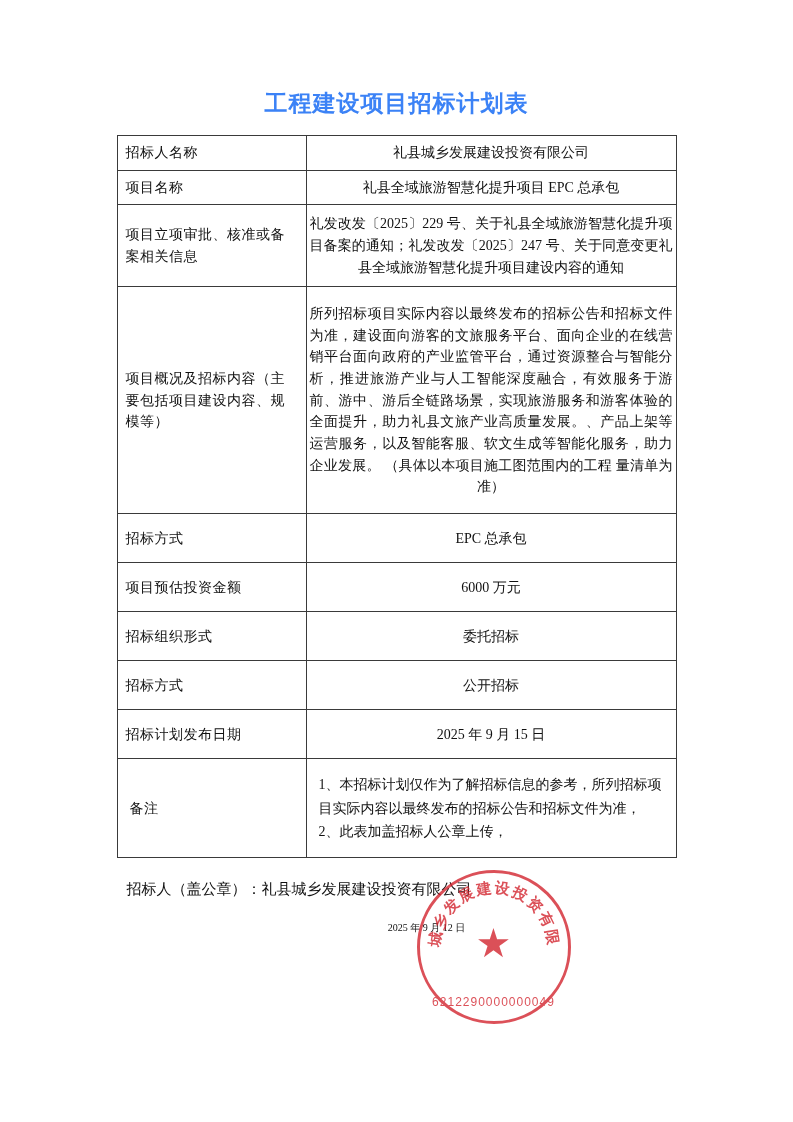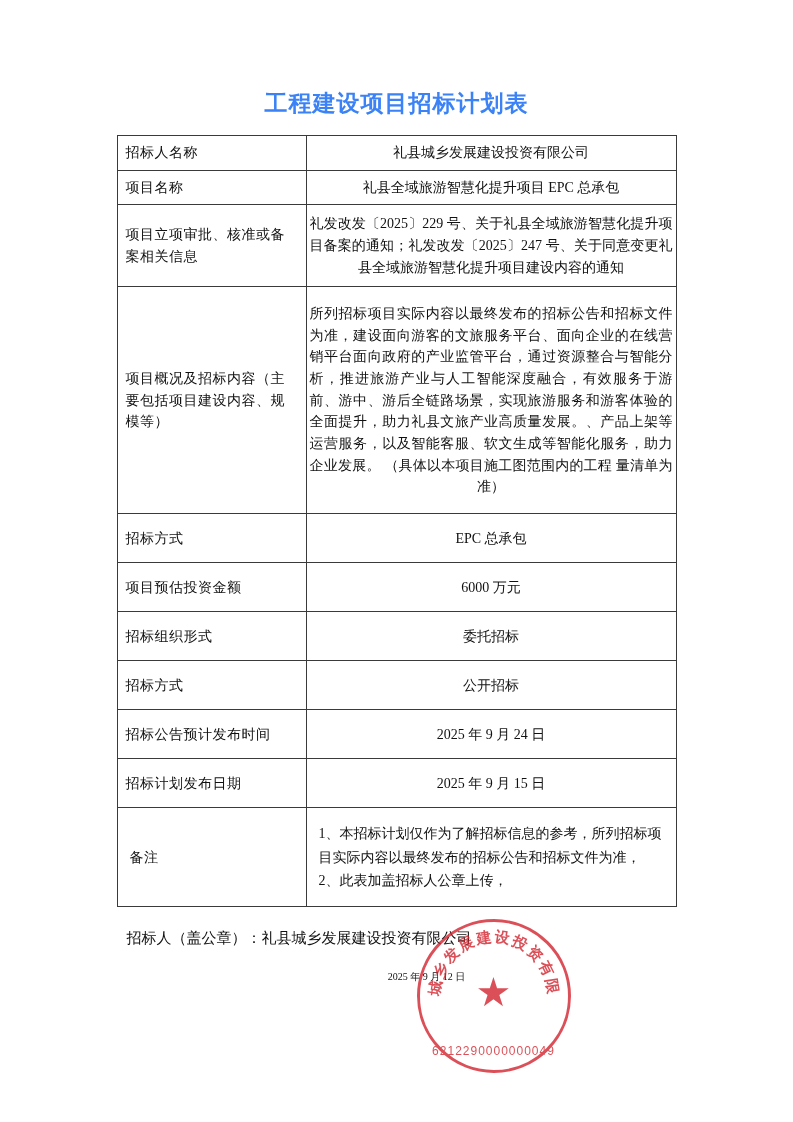--- a/index.html
+++ b/index.html
@@ -160,24 +160,20 @@
         <td class="label" style="height:36px;">项目预估投资金额</td>
         <td class="value">6000 万元</td>
       </tr>
       <tr>
         <td class="label" style="height:36px;">招标组织形式</td>
         <td class="value">委托招标</td>
       </tr>
       <tr>
         <td class="label" style="height:36px;">招标方式</td>
         <td class="value">公开招标</td>
-      </tr>
-      <tr>
-        <td class="label" style="height:36px;">招标公告预计发布时间</td>
-        <td class="value">2025 年 9 月 24 日</td>
       </tr>
       <tr>
         <td class="label" style="height:36px;">招标计划发布日期</td>
         <td class="value">2025 年 9 月 15 日</td>
       </tr>
       <tr>
         <td class="label" style="height:86px;padding-left:12px;">备注</td>
         <td class="value left">1、本招标计划仅作为了解招标信息的参考，所列招标项目实际内容以最终发布的招标公告和招标文件为准，
 2、此表加盖招标人公章上传，</td>
       </tr>

